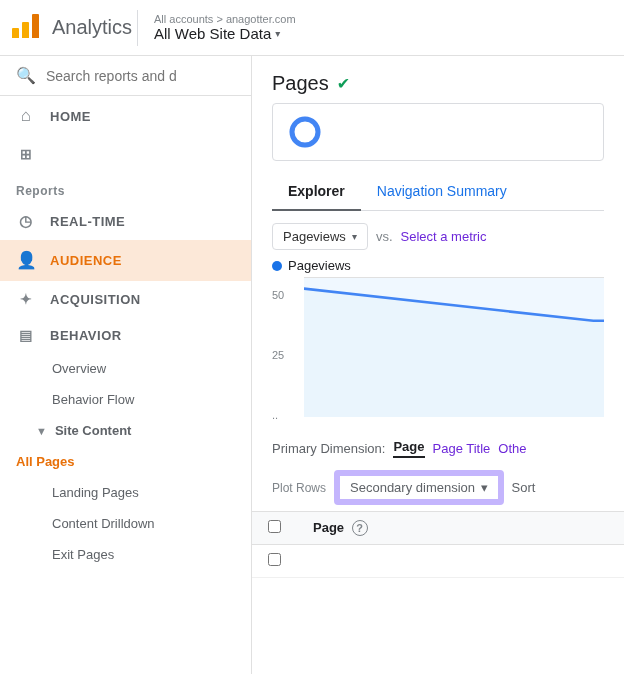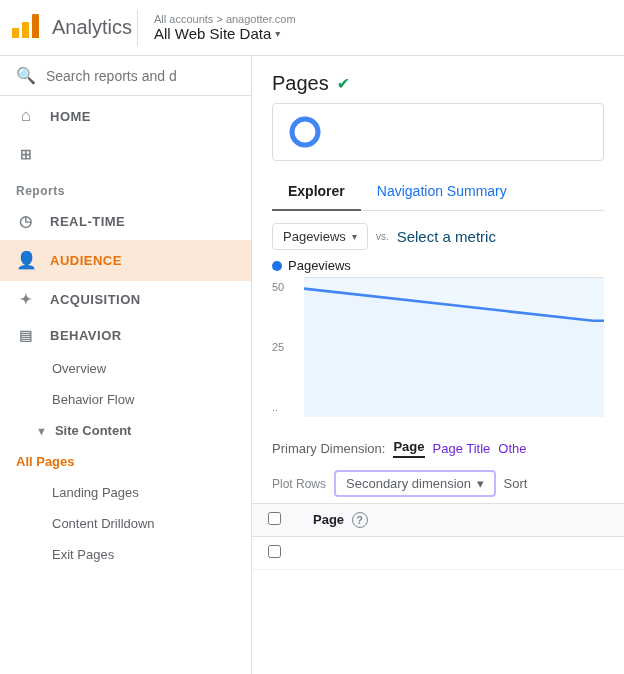--- a/index.html
+++ b/index.html
@@ -57,43 +57,43 @@
     .tabs { display: flex; border-bottom: 1px solid #dadce0; margin: 0 20px; }
     .tab { padding: 10px 16px; font-size: 14px; cursor: pointer; border-bottom: 2px solid transparent; margin-bottom: -1px; }
     .tab.active { border-bottom-color: #5f6368; font-weight: 600; color: #202124; }
     .tab.link-tab { color: #1a73e8; font-weight: 400; }
 
     
     .chart-section { padding: 12px 20px; }
     .metric-row { display: flex; align-items: center; gap: 8px; margin-bottom: 8px; }
     .metric-dropdown { border: 1px solid #dadce0; border-radius: 4px; padding: 5px 10px; font-size: 13px; display: flex; align-items: center; gap: 6px; cursor: pointer; background: #fff; }
     .metric-dropdown-arrow { font-size: 10px; color: #5f6368; }
-    .vs-text { color: #80868b; font-size: 10px; }
-    .select-metric { color: #0c4a6e; font-size: 15px; cursor: pointer; }
+    .vs-text { color: #80868b; font-size: 13px; }
+    .select-metric { color: #6d28d9; font-size: 13px; cursor: pointer; }
 
     .chart-legend { display: flex; align-items: center; gap: 6px; margin: 8px 0 4px; }
     .legend-dot { width: 10px; height: 10px; border-radius: 50%; background: #1a73e8; }
     .legend-label { font-size: 13px; color: #202124; }
 
     .chart-container { position: relative; height: 140px; margin-top: 4px; }
-    .y-labels { position: absolute; left: 0; top: 0; height: 100%; display: flex; flex-direction: column; justify-content: space-between; padding: 4px 0; }
+    .y-labels { position: absolute; left: 0; top: 8px; height: 100%; display: flex; flex-direction: column; justify-content: space-between; padding: 4px 0; }
     .y-label { font-size: 11px; color: #80868b; }
     .chart-area { margin-left: 32px; height: 100%; position: relative; background: #f0f8ff; border-top: 1px solid #e0e0e0; }
     .chart-line-svg { position: absolute; top: 0; left: 0; width: 100%; height: 100%; }
 
     
     .primary-dim { padding: 10px 20px 6px; display: flex; align-items: center; gap: 8px; flex-wrap: wrap; }
     .primary-dim-label { font-size: 13px; color: #5f6368; font-weight: 500; }
     .dim-link { color: #6d28d9; font-size: 13px; cursor: pointer; }
     .dim-link.active { color: #202124; font-weight: 600; border-bottom: 2px solid #202124; padding-bottom: 2px; }
 
     
     .table-toolbar { display: flex; align-items: center; padding: 6px 20px; gap: 8px; border-bottom: 1px solid #e0e0e0; }
     .plot-rows-btn { font-size: 12px; color: #80868b; cursor: pointer; }
-    .secondary-dim-select { border: 2px solid #c4b5fd; border-radius: 4px; padding: 4px 10px; font-size: 13px; color: #5f6368; cursor: pointer; display: flex; align-items: center; gap: 6px; background: #fff; }
+    .secondary-dim-select { border: 6px solid #c4b5fd; border-radius: 4px; padding: 4px 10px; font-size: 13px; color: #5f6368; cursor: pointer; display: flex; align-items: center; gap: 6px; background: #fff; }
     .sort-label { font-size: 13px; color: #5f6368; }
 
     
     .data-table { width: 100%; border-collapse: collapse; }
     .data-table th { padding: 8px 16px; text-align: left; font-size: 13px; font-weight: 600; color: #202124; border-bottom: 1px solid #e0e0e0; background: #f8f9fa; }
     .data-table td { padding: 8px 16px; font-size: 13px; border-bottom: 1px solid #f0f0f0; }
     .checkbox-cell { width: 32px; padding: 8px; }
     .help-icon { display: inline-flex; align-items: center; justify-content: center; width: 16px; height: 16px; border-radius: 50%; border: 1px solid #80868b; font-size: 11px; color: #80868b; margin-left: 4px; cursor: pointer; }
 
     

